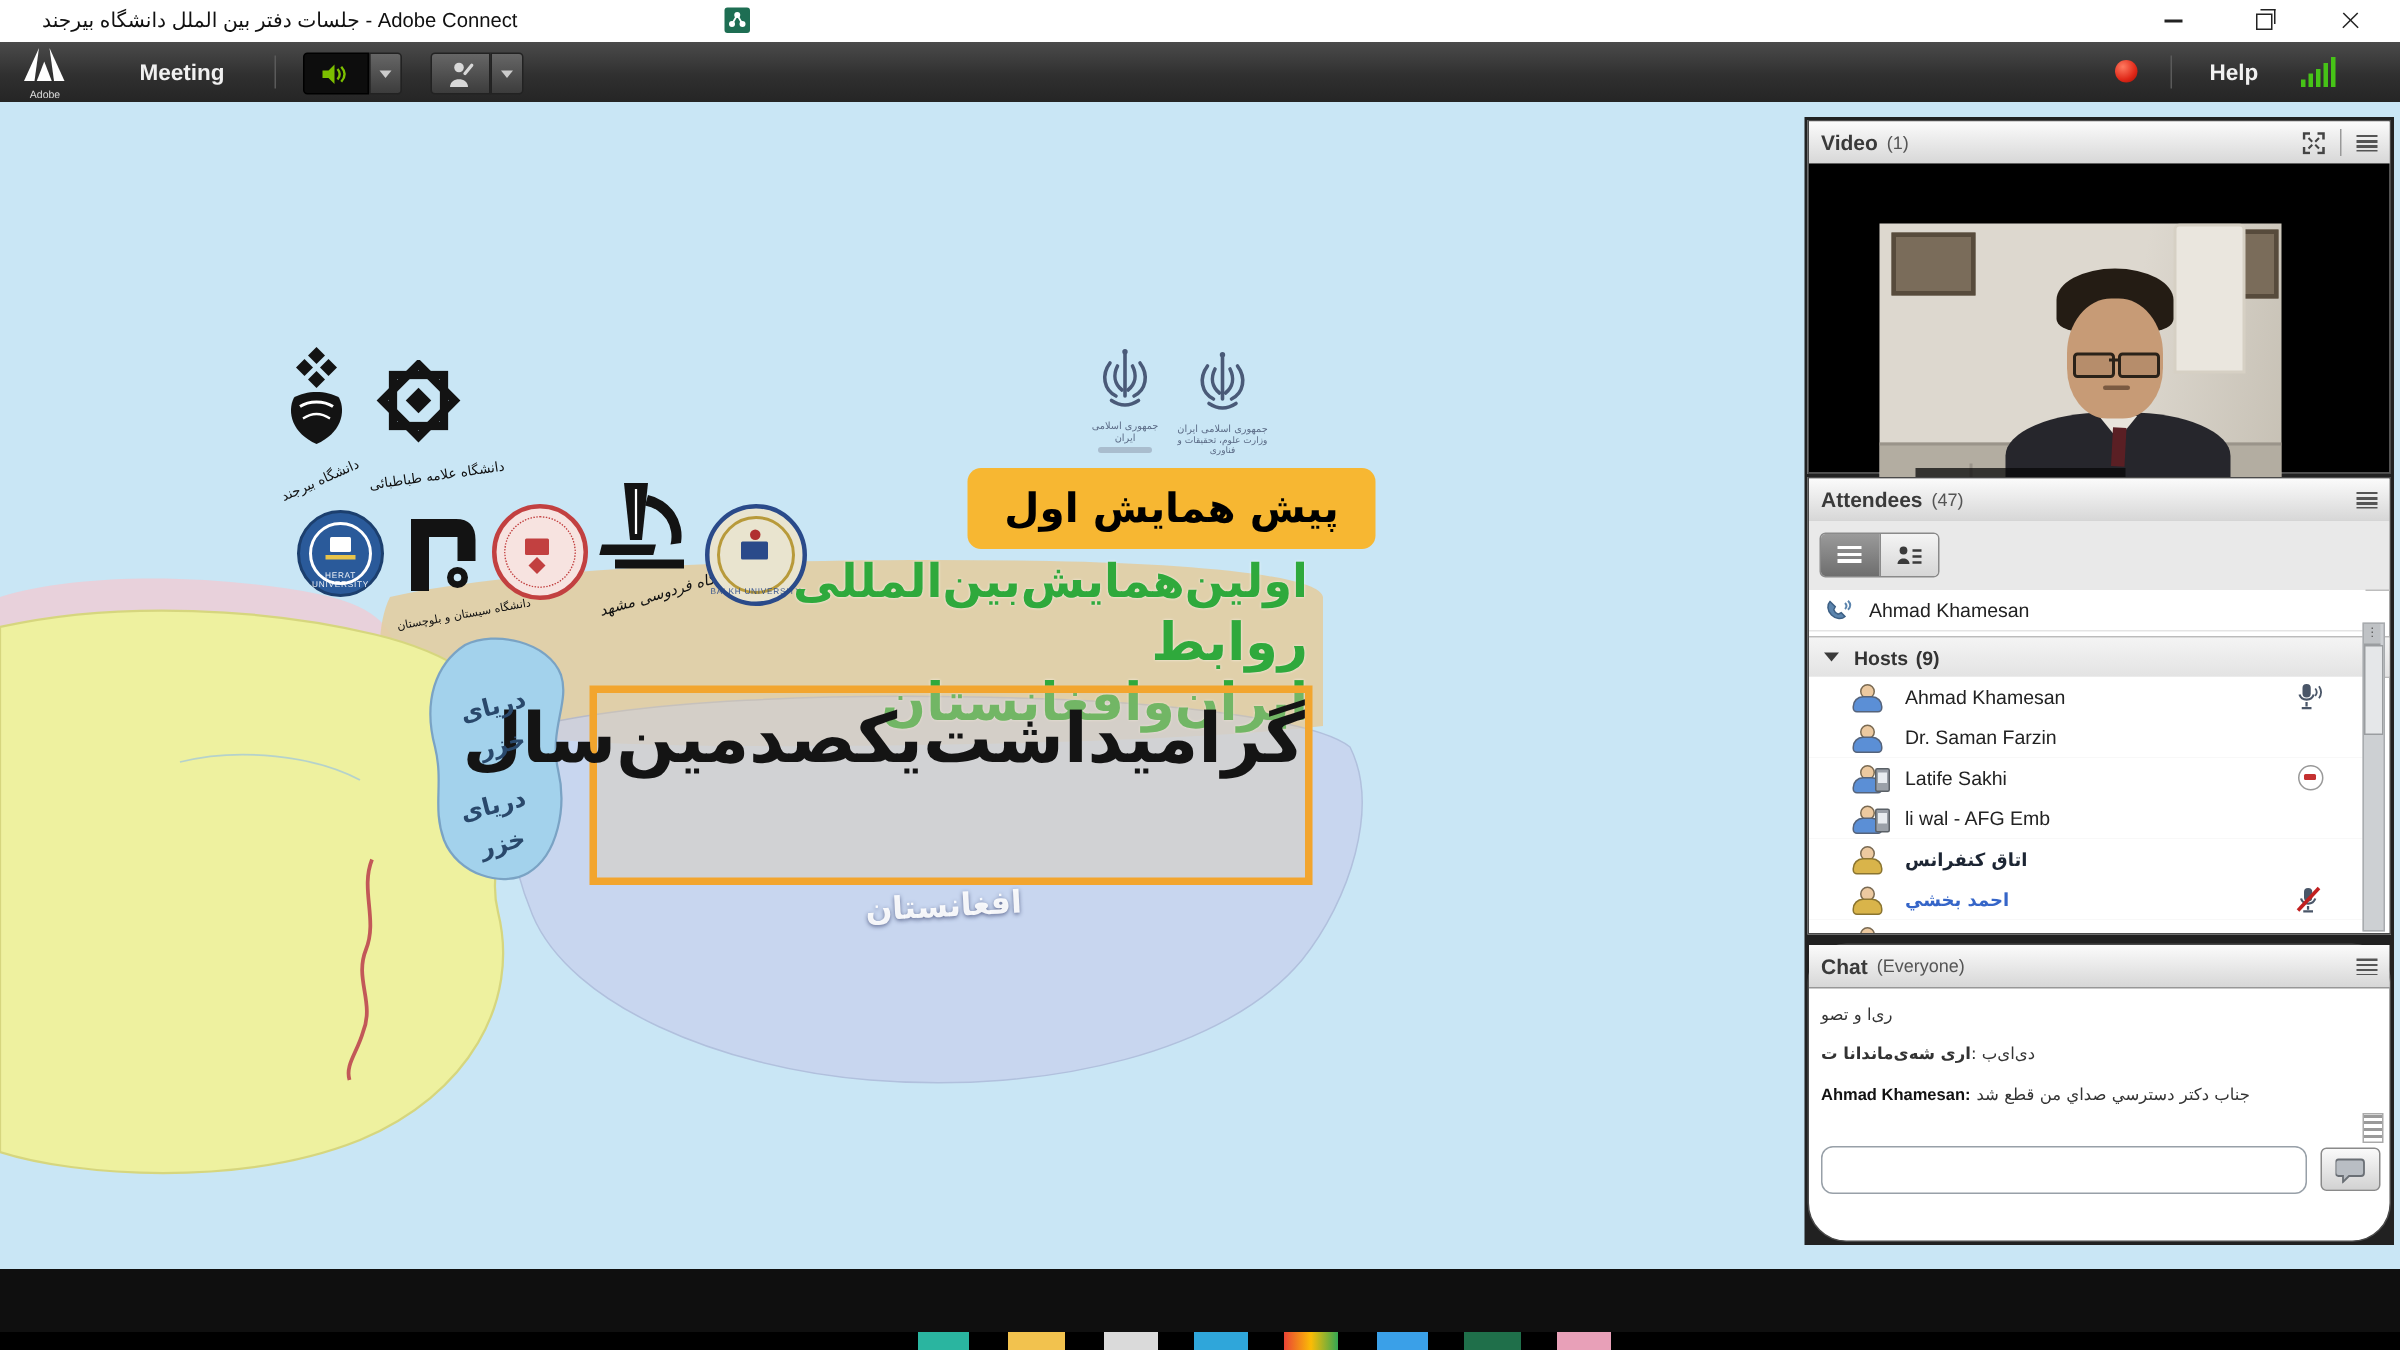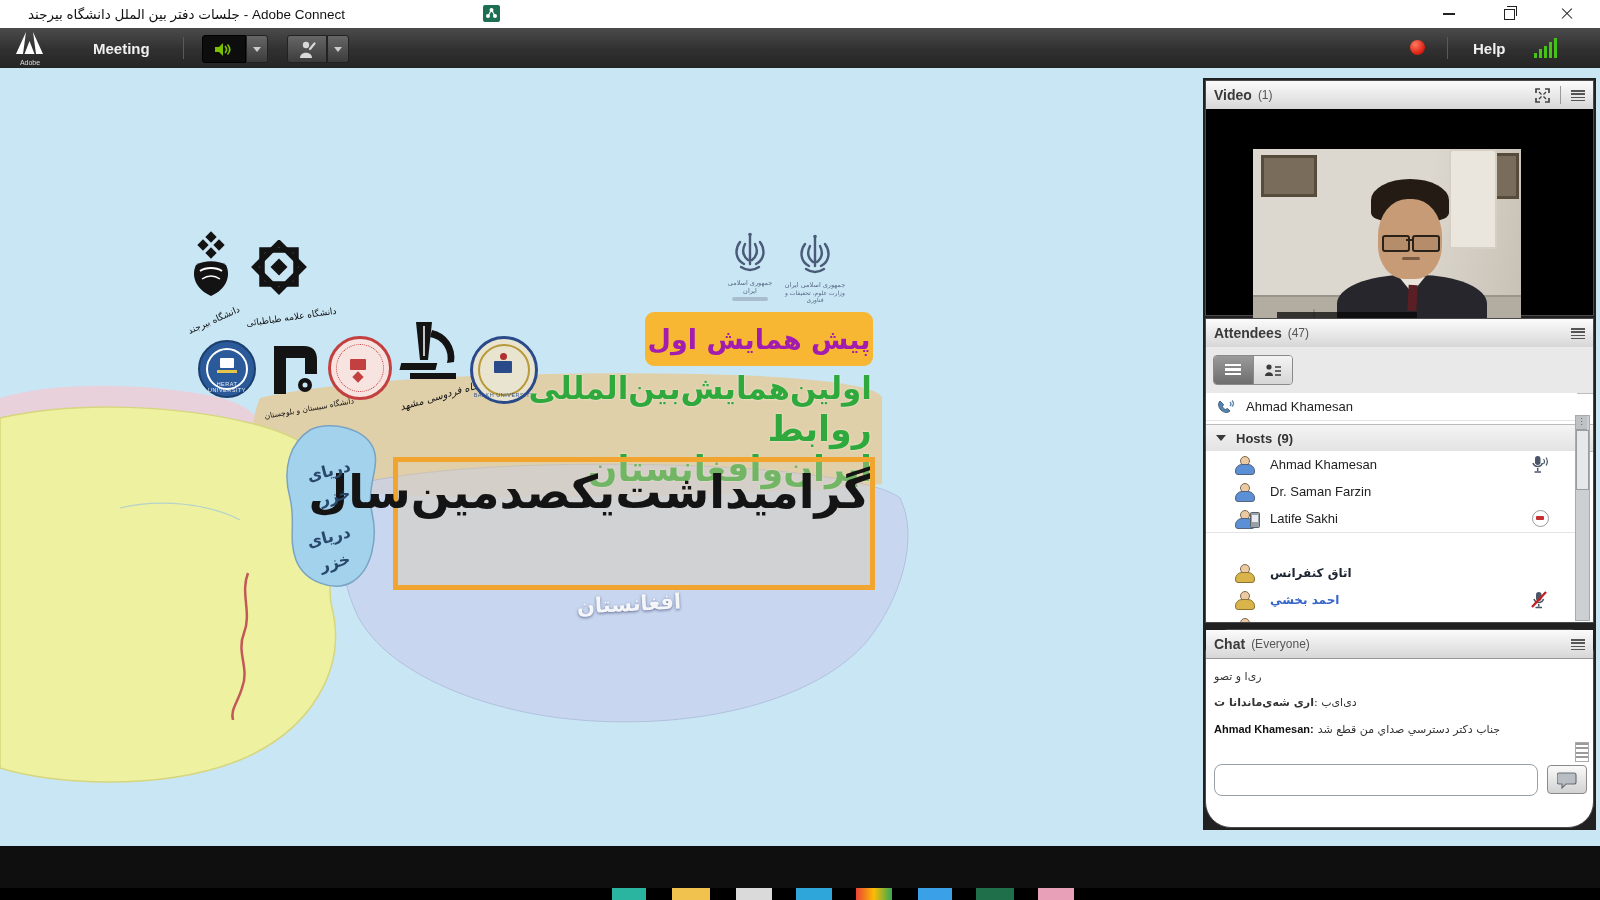--- a/index.html
+++ b/index.html
@@ -25,22 +25,22 @@
   .mb-btn-dark{background:#0d0d0d;border:1px solid #000;border-radius:3px 0 0 3px;width:42px;height:26px;display:flex;align-items:center;justify-content:center;}
   .mb-btn-gray{background:linear-gradient(#666,#3c3c3c);border:1px solid #222;width:20px;height:26px;display:flex;align-items:center;justify-content:center;border-radius:0 3px 3px 0;}
   .mb-btn-gray2{background:linear-gradient(#666,#3c3c3c);border:1px solid #222;width:38px;height:26px;display:flex;align-items:center;justify-content:center;border-radius:3px 0 0 3px;}
   .tri-down{width:0;height:0;border-left:4px solid transparent;border-right:4px solid transparent;border-top:5px solid #ccc;}
   #rec-dot{width:15px;height:15px;border-radius:50%;background:radial-gradient(circle at 35% 30%,#ff7a60,#e02818 60%,#9c0f06);}
   .sigbar{background:#46c317;width:3px;margin-right:2px;display:inline-block;}
 
   
   #stage{left:0;top:68px;width:1600px;height:778px;background:#c9e6f5;}
   .fa{font-family:"DejaVu Sans","Liberation Sans",sans-serif;direction:rtl;}
-  #badge{left:645px;top:312px;width:228px;height:54px;background:#f7b732;border-radius:9px;
-    display:flex;align-items:center;justify-content:center;font-weight:bold;font-size:27px;color:#a21caf;}
+  #badge{left:645px;top:312px;width:272px;height:54px;background:#f7b732;border-radius:9px;
+    display:flex;align-items:center;justify-content:center;font-weight:bold;font-size:27px;color:#000000;}
   .greenline{color:#2fa93c;font-weight:bold;text-align:right;text-shadow:0 0 2px rgba(255,255,255,.75);}
   #gl1{left:540px;top:370px;width:332px;font-size:31px;}
   #gl2{left:505px;top:409px;width:367px;font-size:35px;}
   #blackbox{left:393px;top:457px;width:472px;height:123px;border:5px solid #f2a52e;background:rgba(224,205,168,.38);
     text-align:center;color:#141414;font-weight:bold;}
   #bb1{font-size:46px;line-height:60px;}
   #bb2{font-size:46px;line-height:58px;}
   #caspian-label{left:296px;top:456px;width:72px;transform:rotate(-14deg);color:#29486b;font-weight:bold;font-size:16px;text-align:center;line-height:26px;}
   #afg-label{left:573px;top:592px;width:112px;font-size:21px;font-weight:bold;color:rgba(255,255,255,.92);
     text-shadow:0 1px 3px rgba(90,100,140,.95);transform:rotate(-3deg);text-align:center;letter-spacing:1px;}
@@ -423,20 +423,28 @@
     </div>
     <div class="arow" style="top:186px;">
       <span class="av blue">
           <span class="hd2"></span>
           <span class="bd2"></span>
           <span class="dv"></span>
         </span>
       <span class="nm">Latife Sakhi</span>
       <span class="minus-badge rowicon"></span>
     </div>
+    <div class="arow" style="top:213px;">
+      <span class="av blue">
+          <span class="hd2"></span>
+          <span class="bd2"></span>
+          <span class="dv"></span>
+        </span>
+      <span class="nm">li wal - AFG Emb</span>
+    </div>
     <div class="arow" style="top:240px;">
       <span class="av yellow">
           <span class="hd2"></span>
           <span class="bd2"></span>
         </span>
       <span class="nm fa" style="font-weight:bold;font-size:12px;color:#1c2533;">اتاق كنفرانس</span>
     </div>
     <div class="arow" style="top:267px;">
       <span class="av yellow">
           <span class="hd2"></span>

